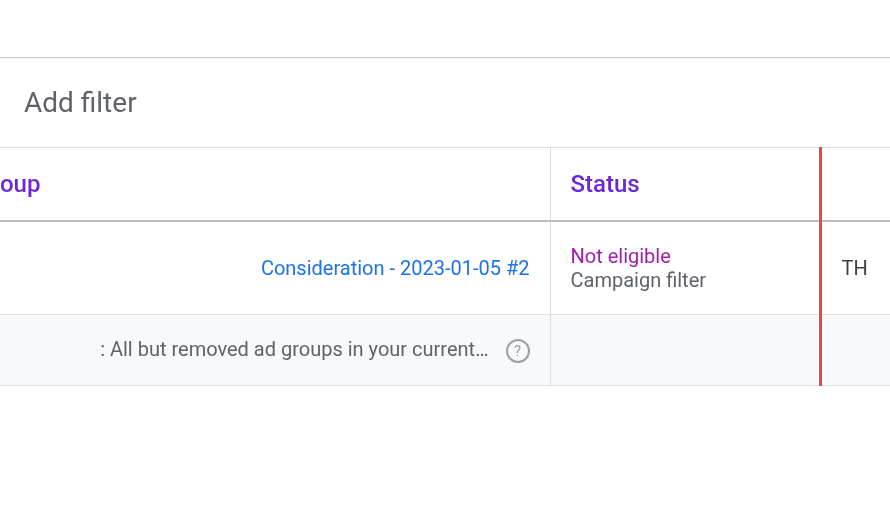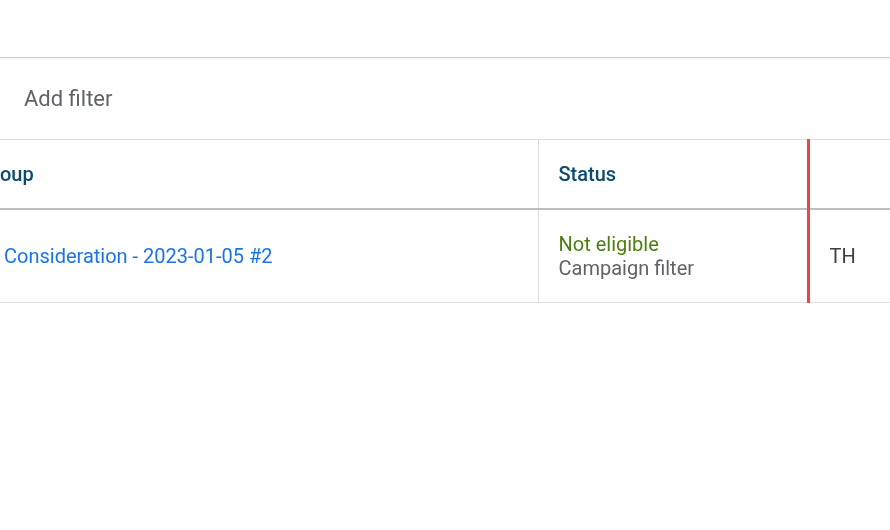--- a/index.html
+++ b/index.html
@@ -10,54 +10,54 @@
       height: 530px;
       overflow: hidden;
     }
     .top-spacer {
       height: 58px;
       border-bottom: 1px solid #ccc;
       box-shadow: 0 1px 2px rgba(0,0,0,0.05);
     }
     .filter-bar {
       padding: 28px 0 28px 24px;
-      font-size: 22px;
+      font-size: 28px;
       color: #5f6368;
     }
     table {
       width: 100%;
       border-collapse: collapse;
     }
     th {
       text-align: left;
       font-weight: 500;
-      font-size: 20px;
-      color: #0c4a6e;
+      font-size: 24px;
+      color: #6d28d9;
       padding: 22px 20px;
       border-top: 1px solid #dadce0;
       border-bottom: 2px solid #bdbdbd;
     }
     td {
       padding: 22px 20px;
       font-size: 20px;
       color: #3c4043;
       border-bottom: 1px solid #e0e0e0;
       vertical-align: middle;
     }
     .col-group { border-right: 1px solid #dadce0; }
     .col-status { border-right: 3px solid #ef4444; width: 270px; }
-    .col-last { width: 82px; padding-left: 20px; }
-    td.col-group { padding-left: 4px; }
+    .col-last { width: 70px; padding-left: 20px; }
+    td.col-group { padding-left: 17px; text-align: right; }
     td.col-status { padding-left: 20px; }
     .row-link a {
       color: #1a73e8;
       text-decoration: none;
       cursor: pointer;
     }
-    .not-eligible { color: #4d7c0f; display:block; }
+    .not-eligible { color: #a21caf; display:block; }
     .sub-status { color: #5f6368; display:block; }
     .gray-row { background: #f8f9fa; }
     .gray-text { color: #5f6368; }
     .help-icon {
       display: inline-flex;
       align-items: center;
       justify-content: center;
       width: 24px;
       height: 24px;
       border: 2px solid #9aa0a6;
@@ -93,14 +93,22 @@
     <tr class="row-link">
       <td class="col-group">
         <a> Consideration - 2023-01-05 #2</a>
       </td>
       <td class="col-status">
         <span class="not-eligible">Not eligible</span>
         <span class="sub-status">Campaign filter</span>
       </td>
       <td class="col-last">TH</td>
     </tr>
+    <tr class="gray-row">
+      <td class="col-group gray-text">
+        <span>: All but removed ad groups in your current…</span>
+        <span class="help-icon">?</span>
+      </td>
+      <td class="col-status"></td>
+      <td class="col-last"></td>
+    </tr>
   </tbody>
 </table>
 
 </body></html>

